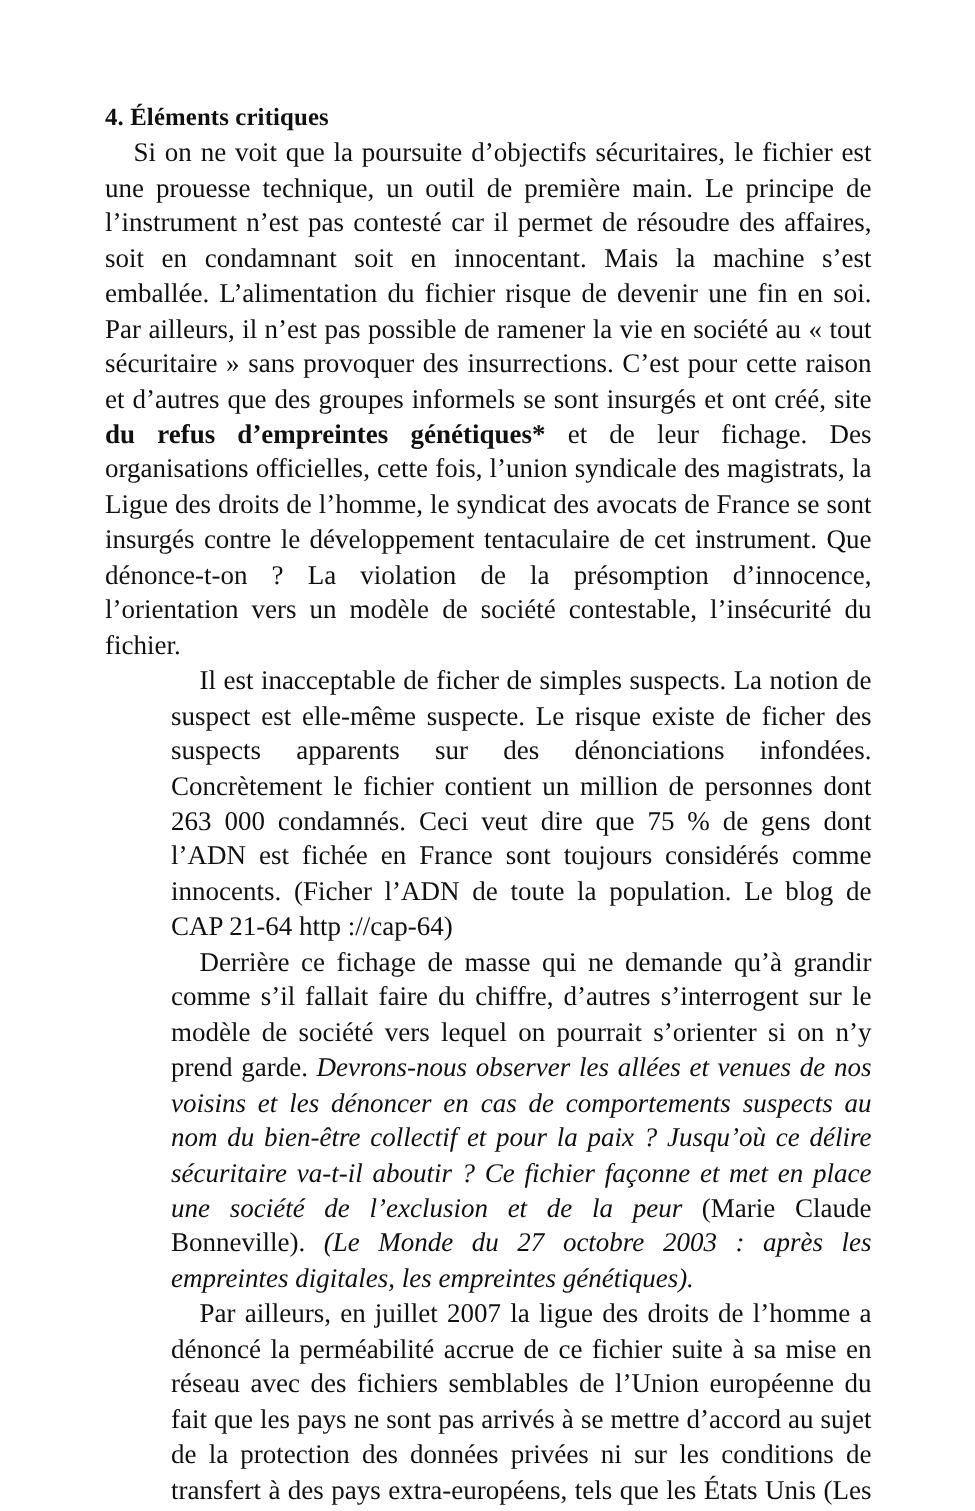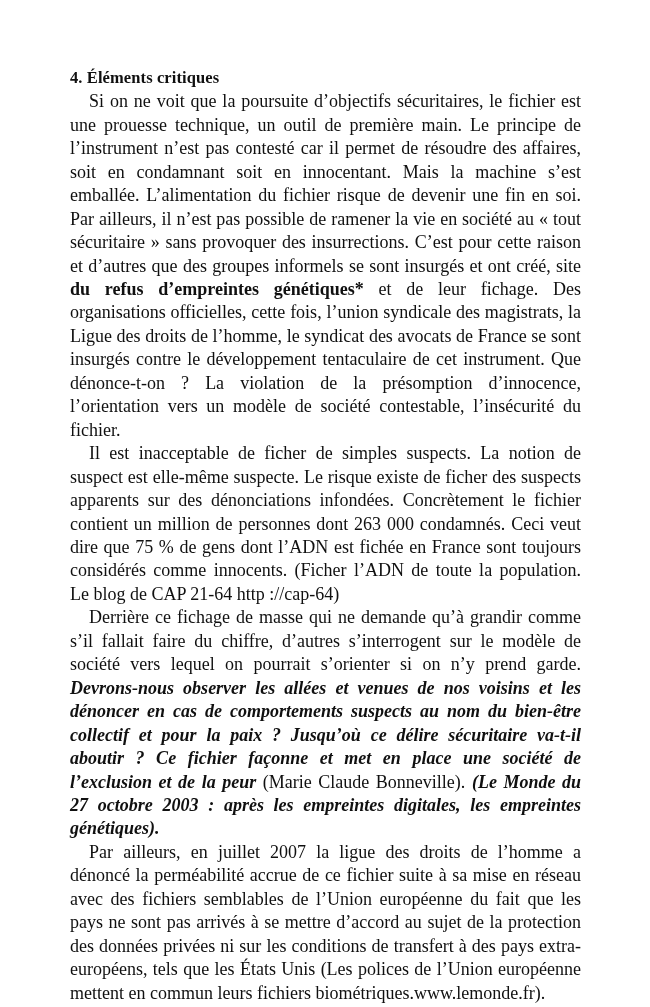--- a/index.html
+++ b/index.html
@@ -42,23 +42,24 @@
     font-size: 18px;
     line-height: 23.45px;
     text-align: justify;
     text-justify: inter-word;
     text-indent: 19px;
     hyphens: none;
     -webkit-hyphens: none;
   }
   p.para.cont {
     text-indent: 19px;
+    margin-left: 44px;
   }
   .b { font-weight: bold; }
-  .i { font-style: italic; font-weight: bold; }
+  .i { font-style: italic; }
   .page-number {
     position: absolute;
     left: 0;
     top: 922px;
     width: 650px;
     text-align: center;
     font-size: 16.4px;
     line-height: 23.4px;
   }
 </style>

